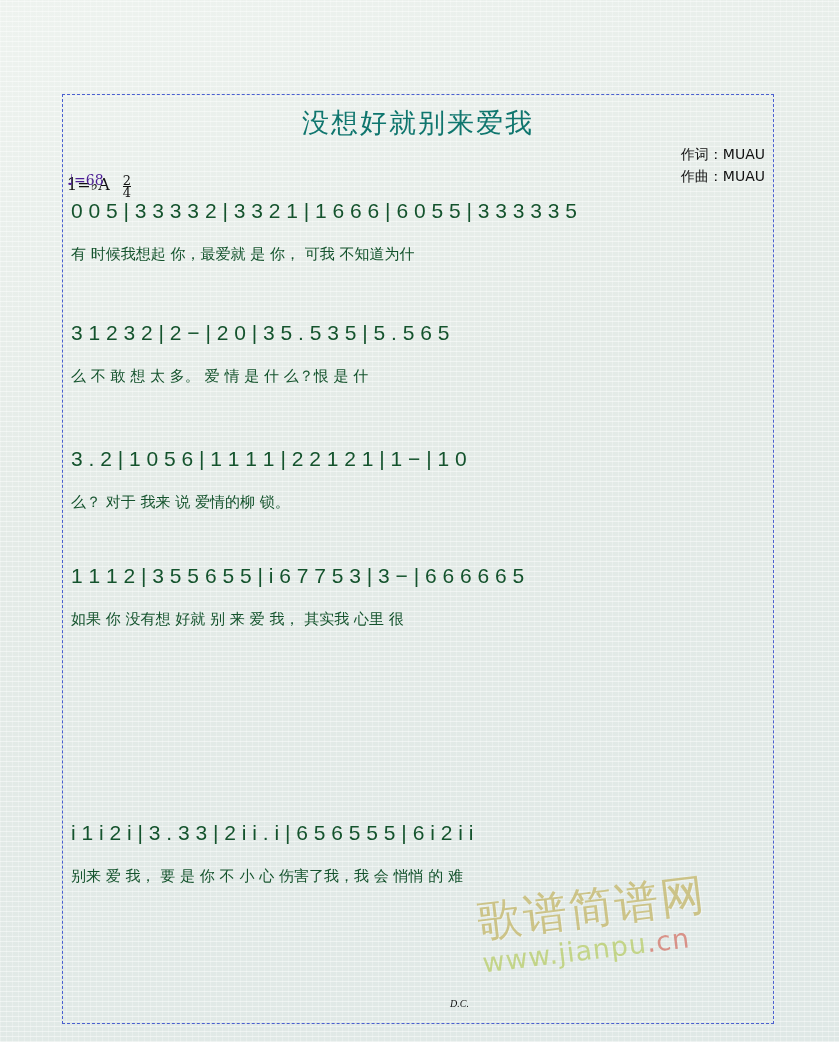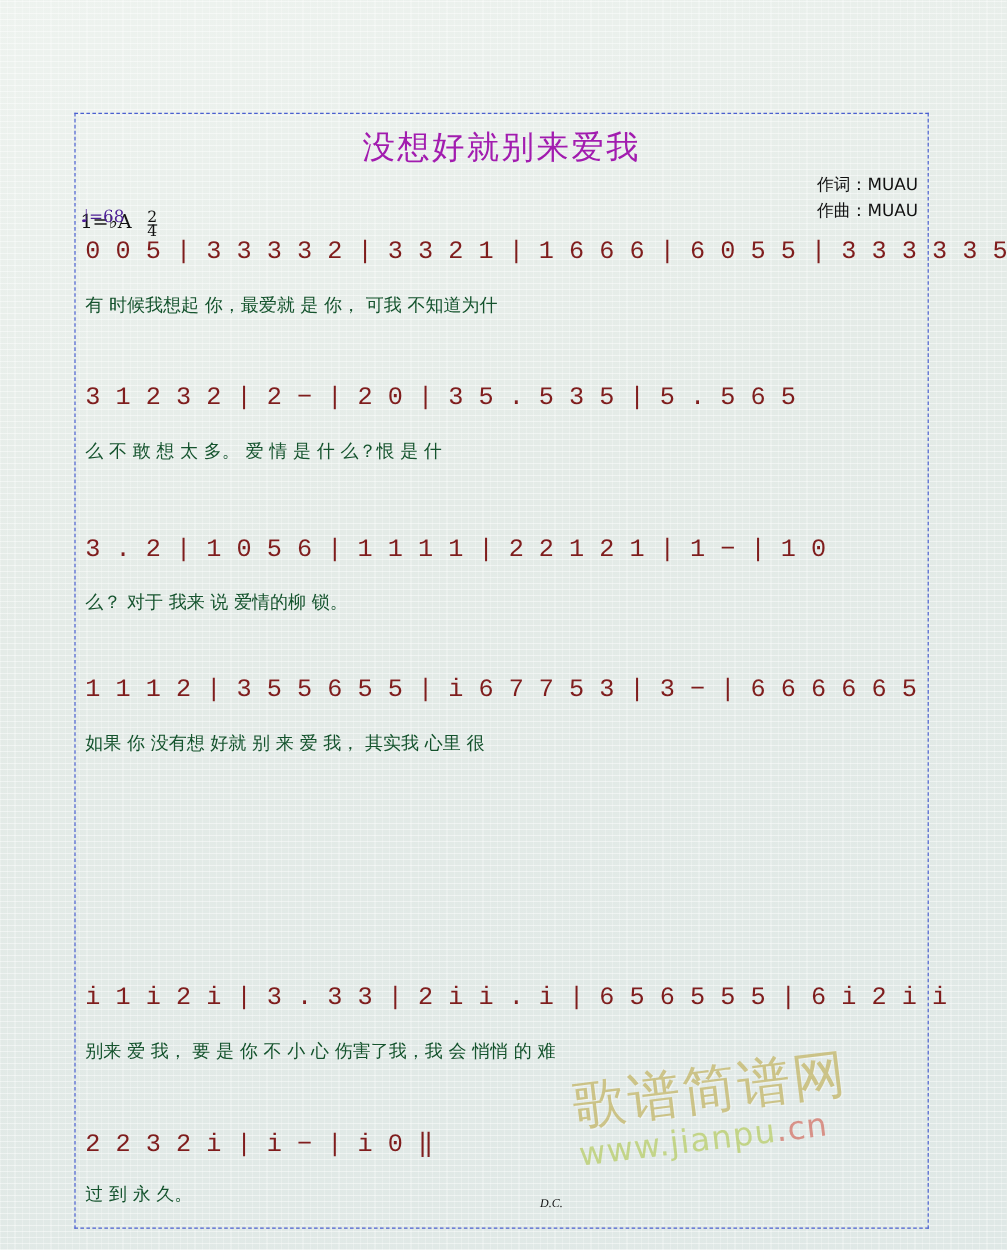--- a/index.html
+++ b/index.html
@@ -33,21 +33,21 @@
     border: 1px dashed #4a5fd0;
     box-sizing: border-box;
   }
   .title {
     position: absolute;
     left: 0;
     right: 0;
     top: 10px;
     text-align: center;
     font-size: 27px;
-    color: #a21caf;
+    color: #0f766e;
     font-family: "DejaVu Serif", serif;
     letter-spacing: 2px;
   }
   .credits {
     position: absolute;
     right: 8px;
     top: 48px;
     text-align: right;
     font-size: 14px;
     line-height: 22px;
@@ -87,23 +87,23 @@
 
   
   .system {
     position: absolute;
     left: 0;
     width: 712px;
   }
   .notes {
     position: relative;
     height: 46px;
-    font-family: Liberation Mono, monospace;
+    font-family: Liberation Sans, sans-serif;
     font-size: 21px;
-    color: #7f1d1d;
+    color: #14532d;
     white-space: nowrap;
     padding-left: 8px;
     box-sizing: border-box;
   }
   .lyrics {
     position: relative;
     height: 26px;
     font-family: "DejaVu Sans", sans-serif;
     font-size: 15px;
     color: #14532d;
@@ -190,24 +190,20 @@
     <div class="notes">1 1 1  2 | 3 5 5  6 5 5 | i 6 7  7 5  3 | 3   −  | 6 6 6 6 6 5</div>
     <div class="lyrics">如果  你   没有想  好就 别 来  爱  我，    其实我 心里 很</div>
   </div>
 
 
   <div class="system" style="top:726px">
     <div class="notes">i 1 i 2  i | 3 .   3 3 | 2 i  i . i | 6 5 6 5 5 5 | 6 i  2  i i</div>
     <div class="lyrics">别来  爱    我，   要 是  你  不 小 心  伤害了我，我 会 悄悄 的   难</div>
   </div>
 
-  <div class="system" style="top:845px">
-    <div class="notes">2   2 3 2 i | i  −  | i  0  ‖</div>
-    <div class="lyrics">过 到  永   久。</div>
-  </div>
 
   <div class="dc">D.C.</div>
 
 </div>
 
 <div class="watermark">
   <div class="wm-top">歌谱简谱网</div>
   <div class="wm-bot">
     <span>www.jianpu</span><span class="cn">.cn</span>
   </div>

